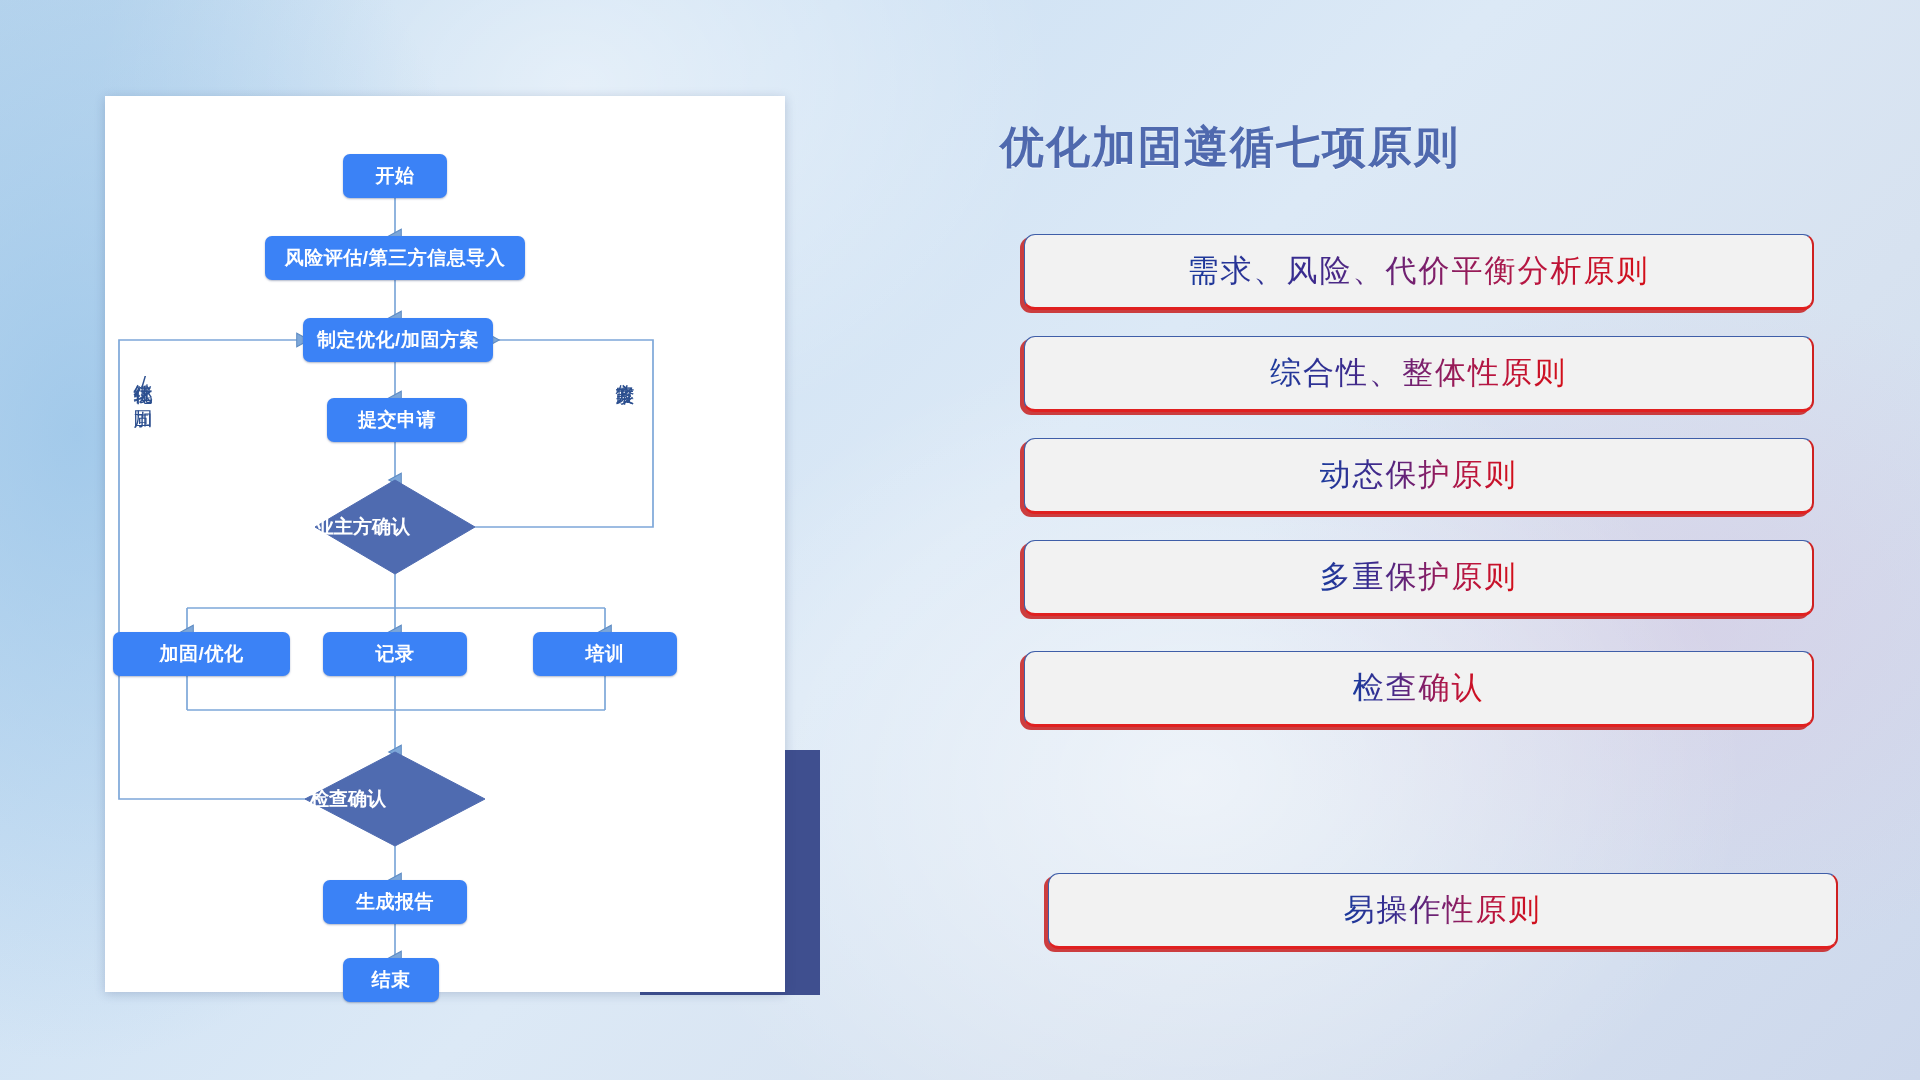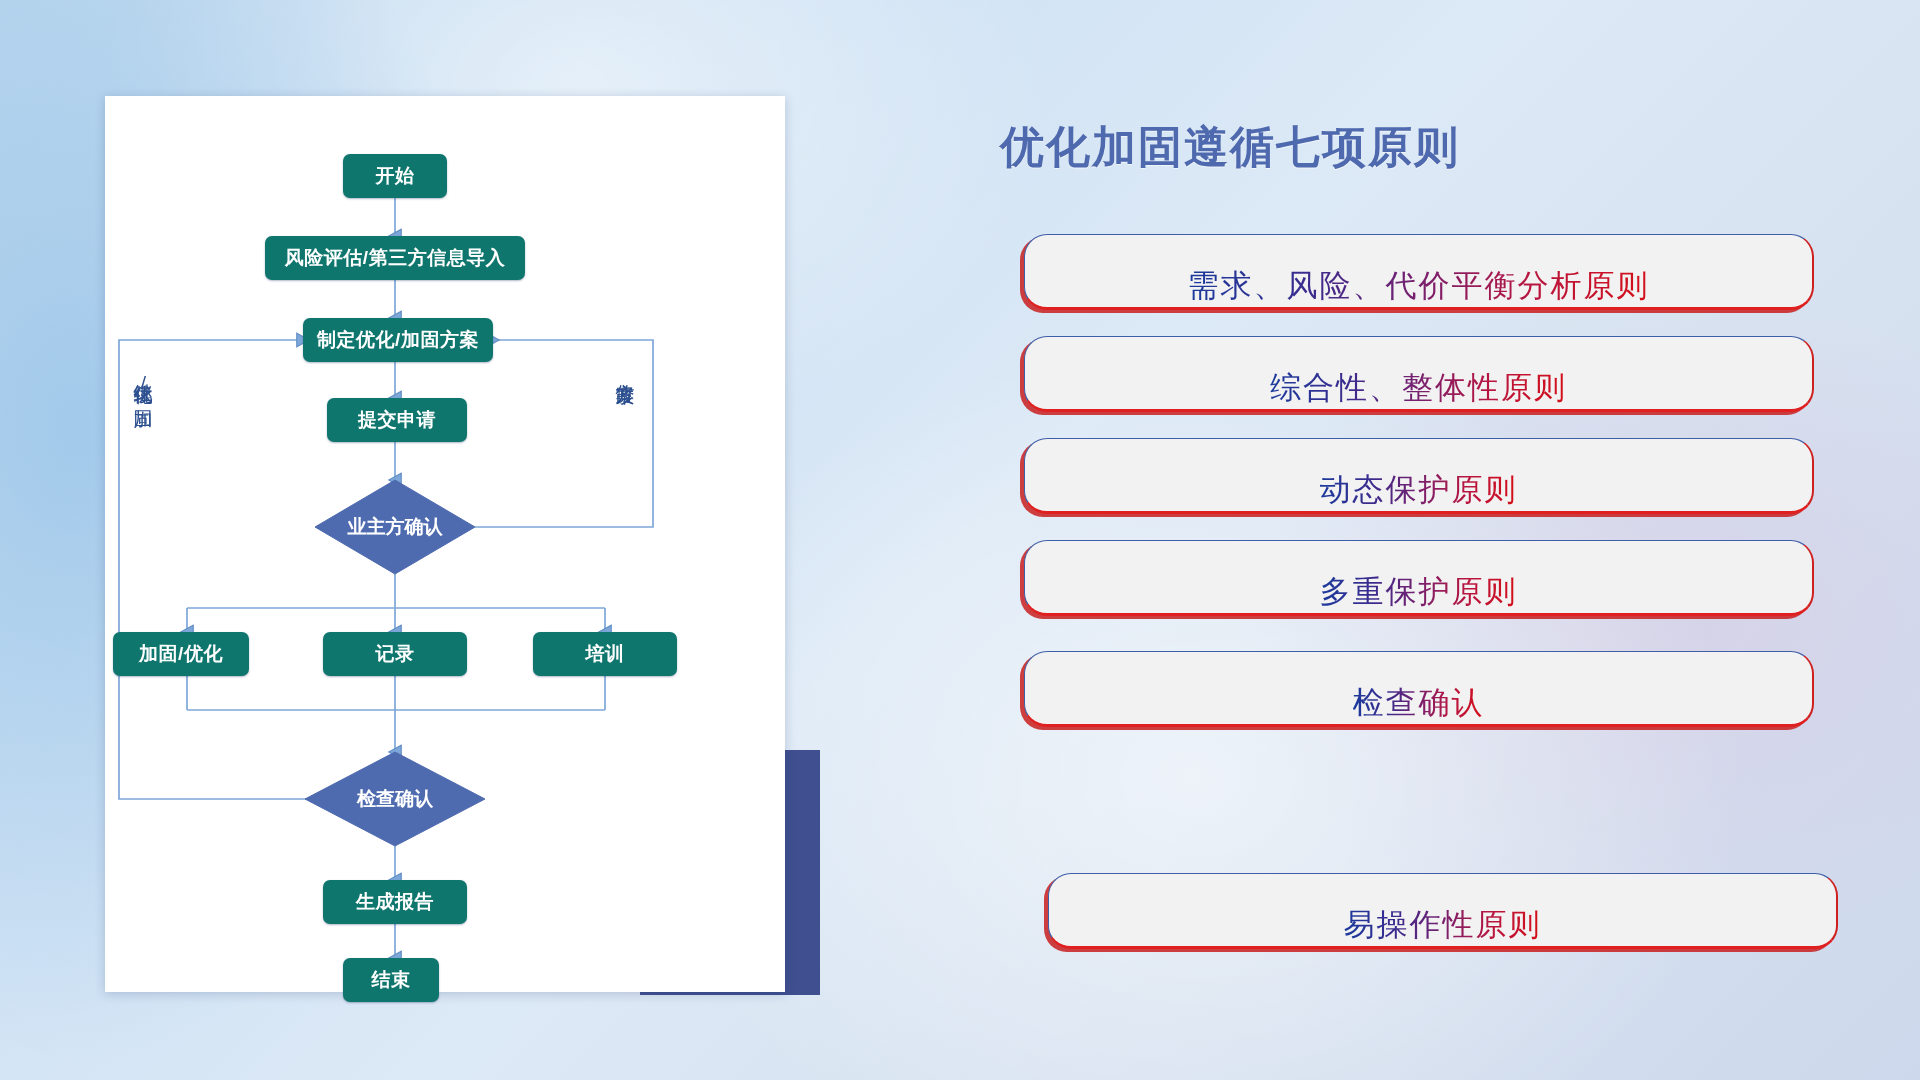--- a/index.html
+++ b/index.html
@@ -27,35 +27,35 @@
   
   #flow-card {
     position:absolute; left:105px; top:96px; width:680px; height:896px;
     background:#ffffff;
     box-shadow:0 2px 10px rgba(40,60,110,0.22);
   }
   #flow-svg { position:absolute; left:0; top:0; width:680px; height:896px; }
 
   .node {
     position:absolute;
-    background:#0f766e;
+    background:#3b82f6;
     color:#ffffff;
     border-radius:7px;
     display:flex; align-items:center; justify-content:center;
     font-size:19px; font-weight:bold;
     letter-spacing:0.5px;
     box-shadow:0 1px 2px rgba(30,50,100,0.35);
     white-space:nowrap;
     text-align:right;
   }
   .diamond-label {
     position:absolute;
     color:#ffffff;
     font-size:19px; font-weight:bold;
-    display:flex; align-items:center; justify-content:center;
+    display:flex; align-items:center; justify-content:flex-start;
     white-space:nowrap;
     pointer-events:none;
   }
   .vlabel {
     position:absolute;
     writing-mode:vertical-rl;
     text-orientation:upright;
     color:#2c4f8f;
     font-size:19px;
     font-weight:500;
@@ -70,26 +70,26 @@
   #panel-title {
     position:absolute; left:0; top:32px; width:820px;
     font-size:44px; font-weight:bold;
     color:#4f69ae;
     letter-spacing:2px;
     text-shadow:0 1px 1px rgba(255,255,255,0.6);
   }
   .pill {
     position:absolute; left:24px; width:790px; height:76px;
     background:#f2f2f2;
-    border-radius:23px;
+    border-radius:11px;
     border:1.6px solid #3f5ea8;
     border-bottom:3px solid #e02020;
     border-right:2px solid #cf2020;
     box-shadow:-4px 3px 0 0 rgba(200,30,30,0.85);
-    display:flex; align-items:flex-end; justify-content:center;
+    display:flex; align-items:center; justify-content:center;
     overflow:hidden;
   }
   .pill-text {
     font-size:31px; font-weight:500; letter-spacing:2px;
     background:linear-gradient(90deg,#1b3a9c 0%, #3a2b8e 26%, #7d1f6b 52%, #b81540 74%, #d40f18 100%);
     -webkit-background-clip:text;
     background-clip:text;
     color:transparent;
     -webkit-text-fill-color:transparent;
     white-space:nowrap;
@@ -168,21 +168,21 @@
     </div>
 
     <div class="node" style="left:222px; top:302px; width:140px; height:44px;">
       <span>提交申请</span>
     </div>
 
     <div class="diamond-label" style="left:210px; top:411px; width:160px; height:40px;">
       <span>业主方确认</span>
     </div>
 
-    <div class="node" style="left:8px; top:536px; width:136px; height:44px;">
+    <div class="node" style="left:8px; top:536px; width:177px; height:44px;">
       <span>加固/优化</span>
     </div>
 
     <div class="node" style="left:218px; top:536px; width:144px; height:44px;">
       <span>记录</span>
     </div>
 
     <div class="node" style="left:428px; top:536px; width:144px; height:44px;">
       <span>培训</span>
     </div>

